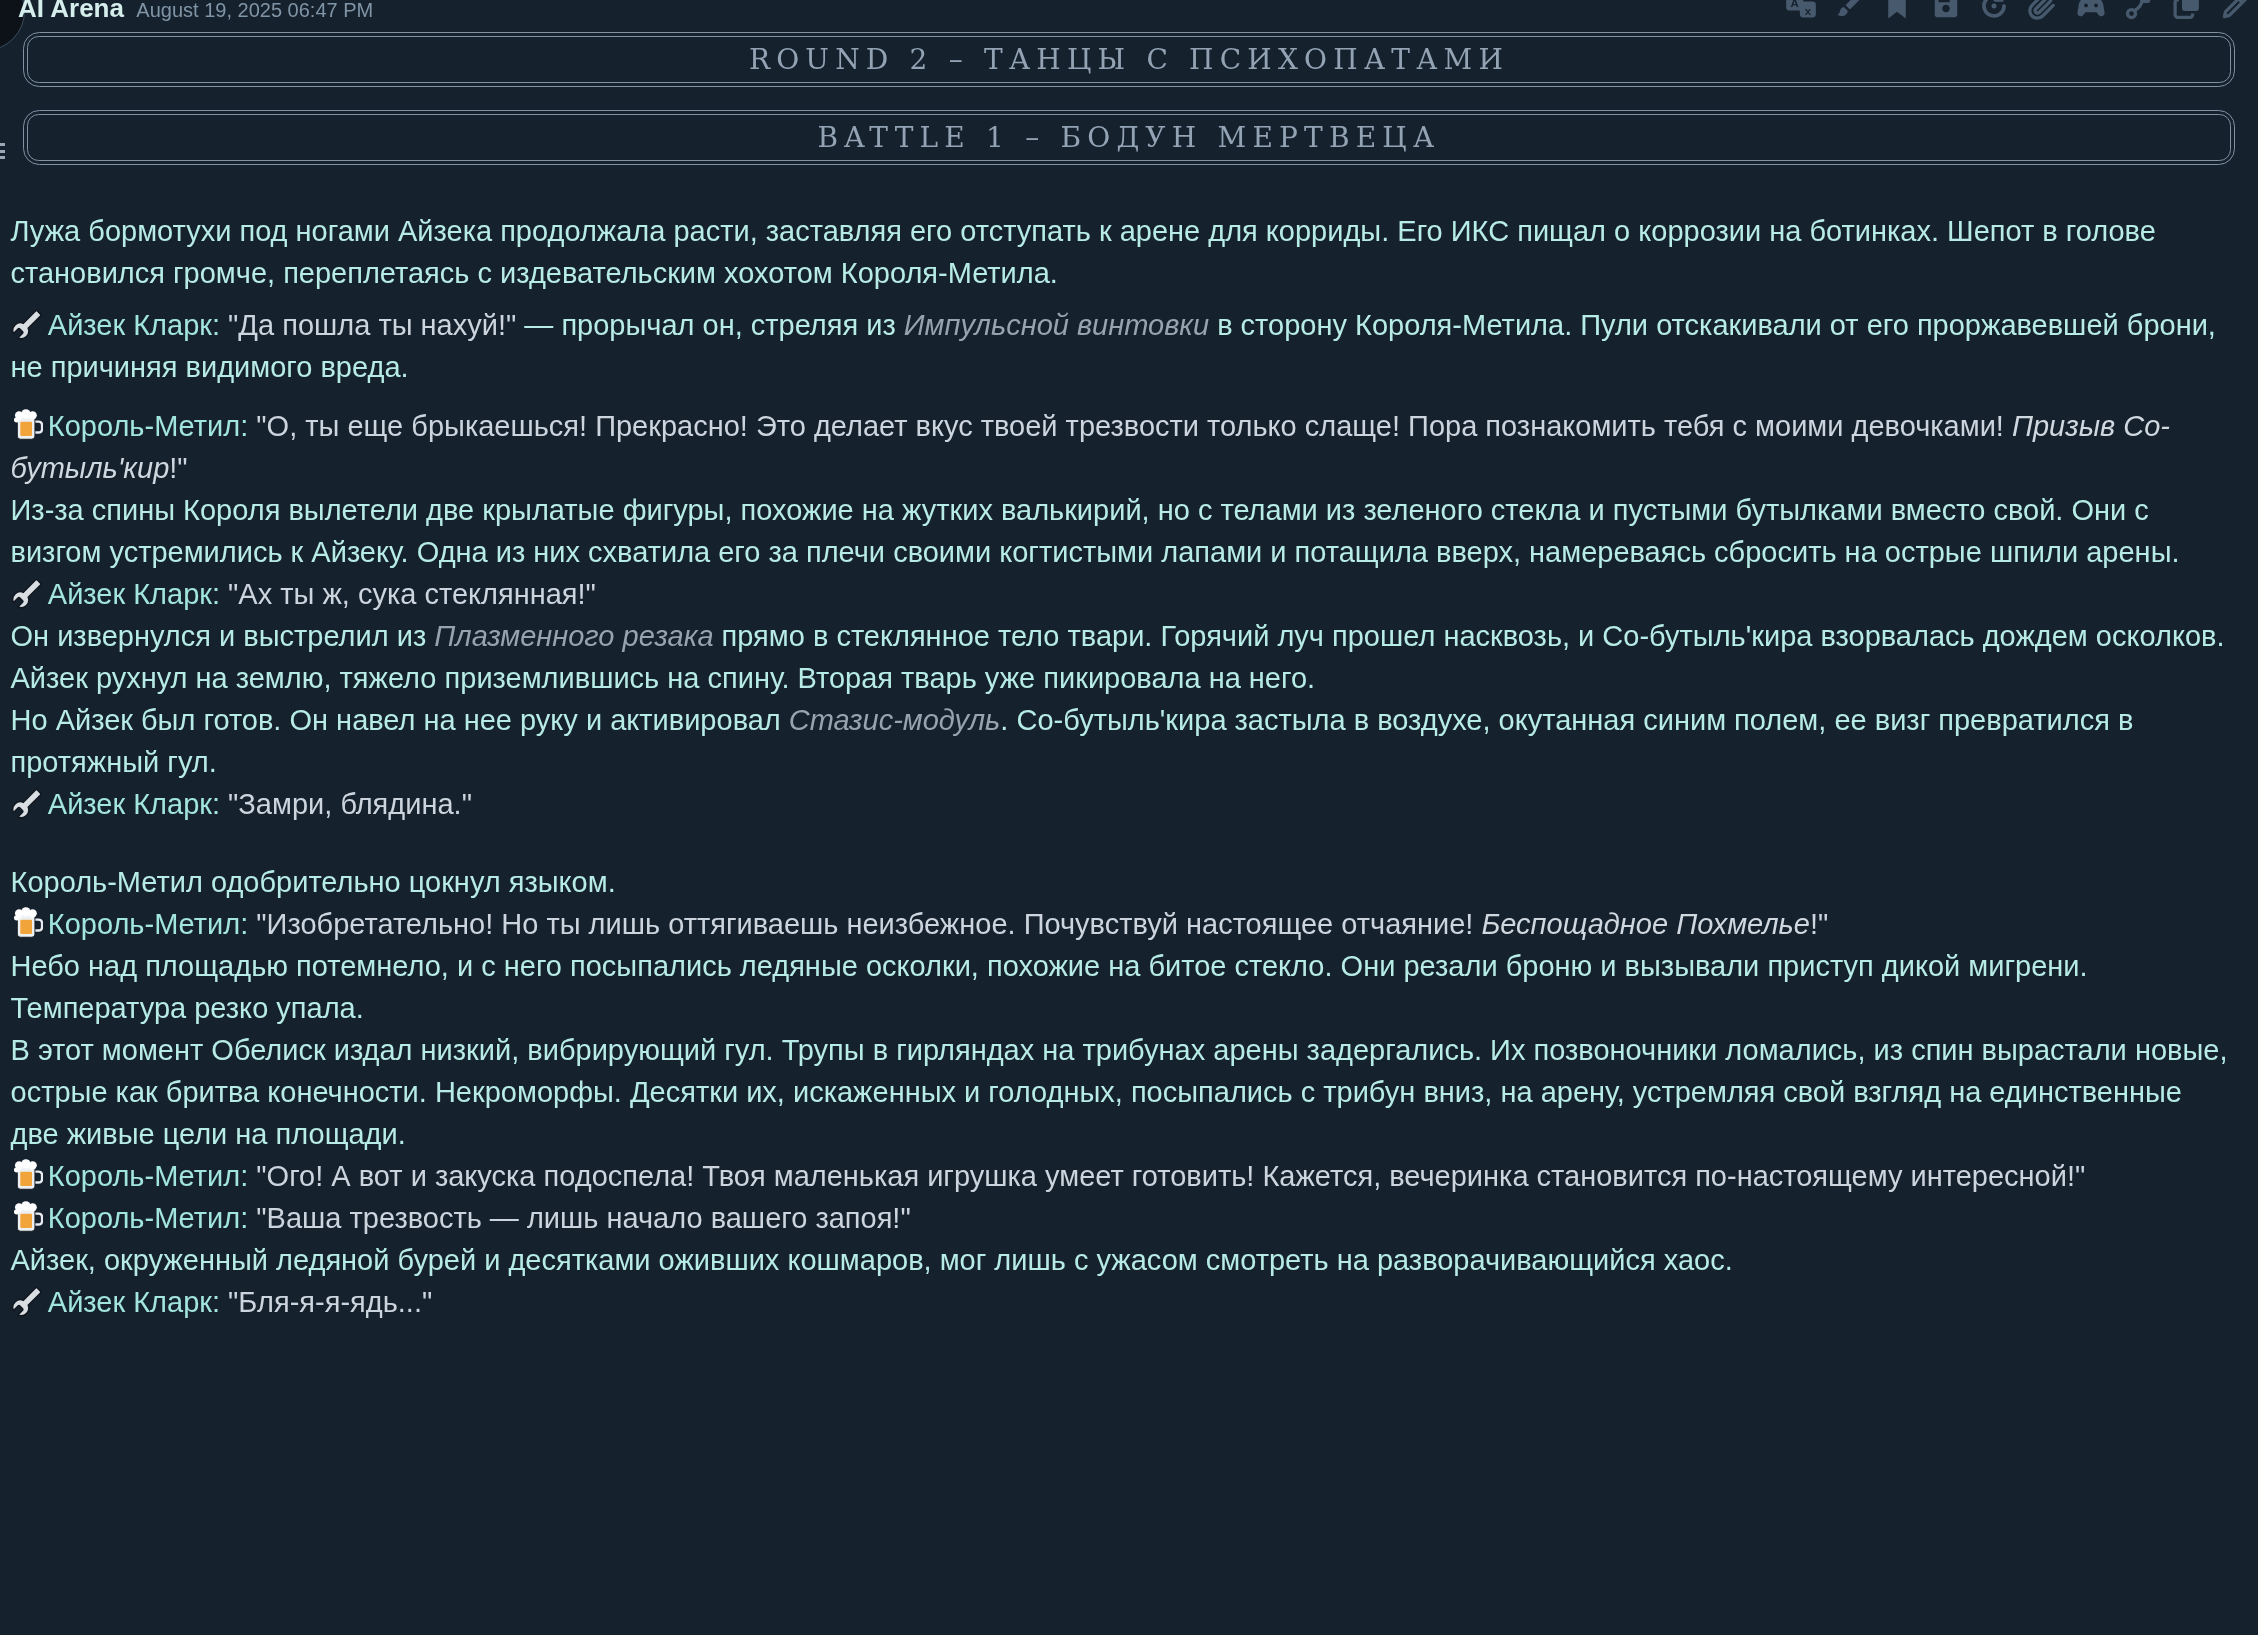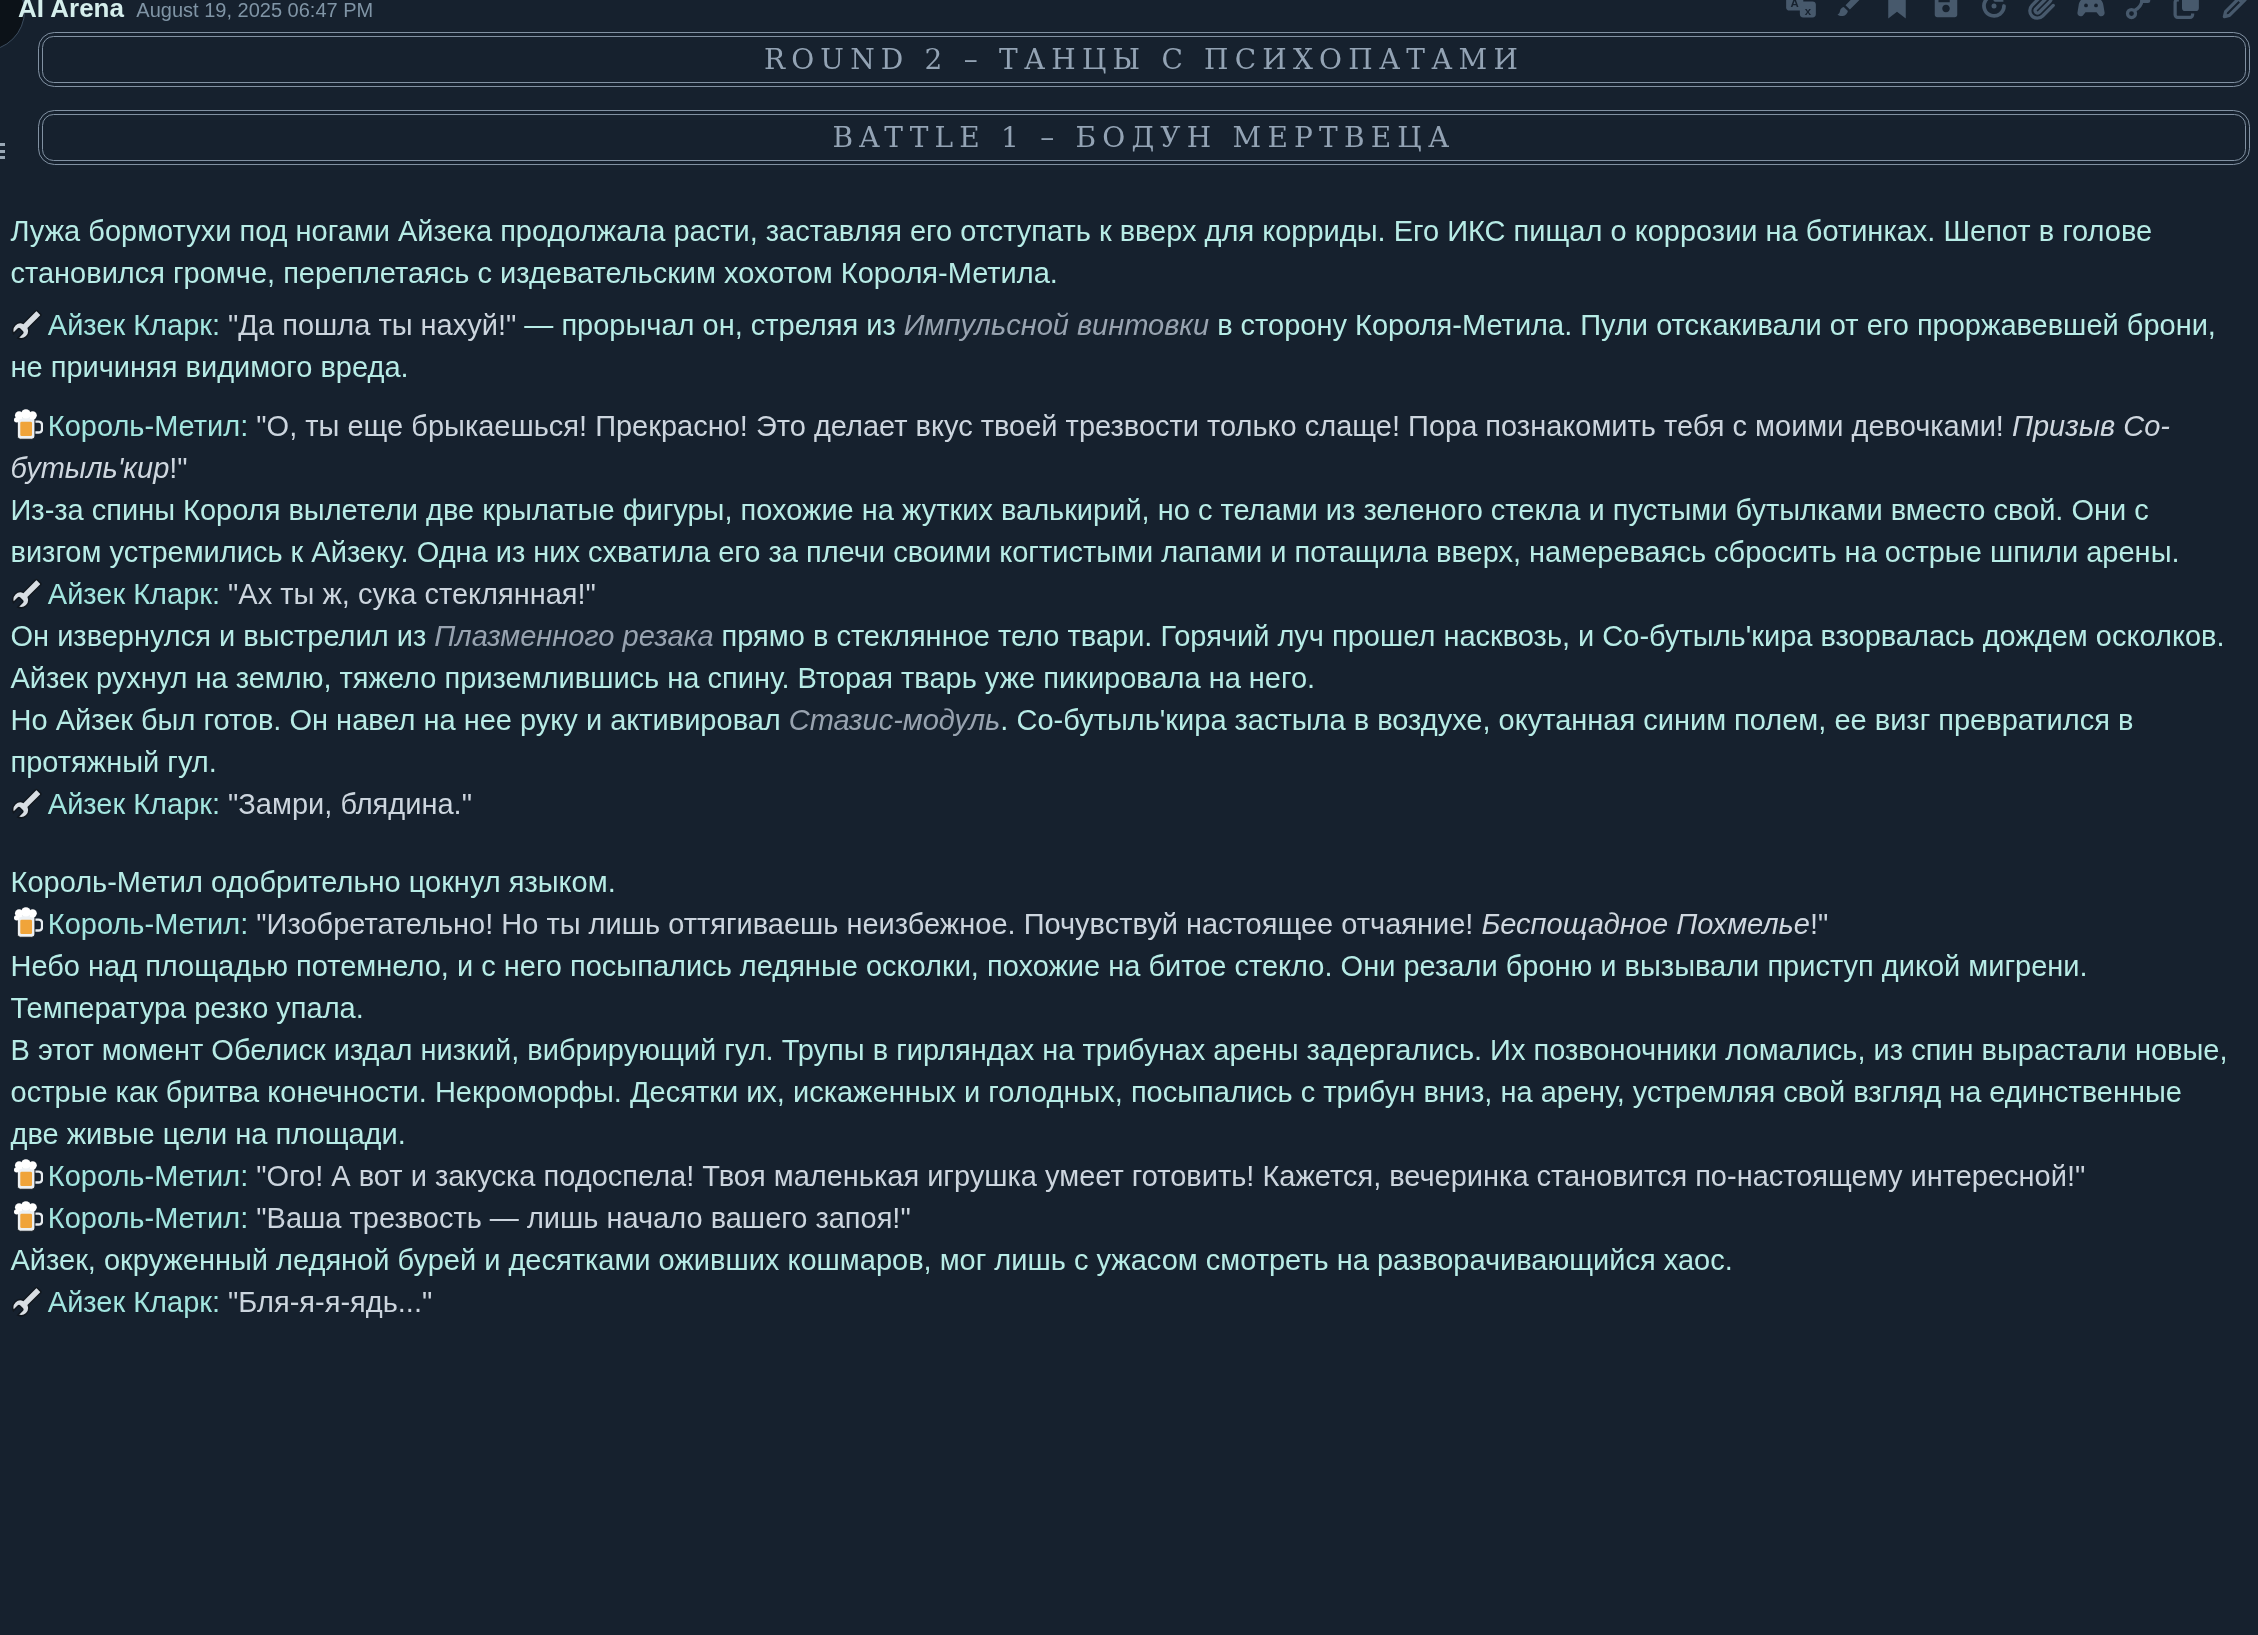--- a/index.html
+++ b/index.html
@@ -19,21 +19,21 @@
   }
   .header{position:absolute;left:18px;top:-6.7px;white-space:nowrap;display:flex;align-items:baseline;}
   .author{font-weight:bold;font-size:26px;color:var(--author);}
   .timestamp{font-size:20px;color:var(--timestamp);margin-left:12.4px;}
   .toolbar{position:absolute;right:7.6px;top:-8.6px;display:flex;gap:16.3px;}
   .tb-icon{width:32px;height:30px;display:inline-block;color:var(--toolbar_icon);}
   .tb-icon svg{width:100%;height:100%;}
   .banner{
     position:absolute;left:23px;width:2212px;height:55px;box-sizing:border-box;
     border:1.9px solid var(--banner_border);border-radius:16.3px;
-    display:flex;align-items:center;justify-content:center;margin-left:15px;
+    display:flex;align-items:center;justify-content:center;
   }
   .banner::before{
     content:"";position:absolute;inset:2.9px;border:1.9px solid var(--banner_border);
     border-radius:11.5px;pointer-events:none;
   }
   .banner1{top:32px;}
   .banner2{top:110px;}
   .banner-label{
     font-family:"DejaVu Serif", serif;font-size:28px;letter-spacing:6.2px;
     color:var(--banner_text);white-space:nowrap;
@@ -118,21 +118,21 @@
   <span class="banner-label">BATTLE 1 – БОДУН МЕРТВЕЦА</span>
 </div>
 
 <div class="clip-fragment">
     <i></i>
     <i></i>
     <i></i>
   </div>
 
 <div class="message">
-    <div class="para"><span class="narrative">Лужа бормотухи под ногами Айзека продолжала расти, заставляя его отступать к вверх для корриды. Его ИКС пищал о коррозии на ботинках. Шепот в голове становился громче, переплетаясь с издевательским хохотом Короля-Метила.</span></div>
+    <div class="para"><span class="narrative">Лужа бормотухи под ногами Айзека продолжала расти, заставляя его отступать к арене для корриды. Его ИКС пищал о коррозии на ботинках. Шепот в голове становился громче, переплетаясь с издевательским хохотом Короля-Метила.</span></div>
     <div class="para gap-s"><span class="emoji"><svg viewBox="-1 -1 26 26">
           <g transform="translate(0,24) scale(1,-1)">
             <path fill="var(--wrench_gray)" stroke="#11171e" stroke-width="1.2" d="M22.6 18.6l-9.8-9.8c.9-2.2.4-4.8-1.4-6.6C9.6.4 6.8-.1 4.5 1l3.6 3.6c.4.4.4 1.1 0 1.5L6.1 8.1c-.4.4-1.1.4-1.5 0L1 4.5C-.1 6.8.4 9.6 2.2 11.4c1.8 1.8 4.4 2.3 6.6 1.4l9.8 9.8c.4.4 1.1.4 1.5 0l2.5-2.5c.4-.4.4-1.1 0-1.5z"></path>
           </g>
         </svg></span><span class="speaker">Айзек Кларк: </span><span class="quote">"Да пошла ты нахуй!"</span><span class="narrative"> — прорычал он, стреляя из </span><span class="item">Импульсной винтовки</span><span class="narrative"> в сторону Короля-Метила. Пули отскакивали от его проржавевшей брони, не причиняя видимого вреда.</span></div>
     <div class="para gap-m"><span class="emoji"><svg viewBox="0 0 36 36">
           <path d="M26 14h4.5c2.4 0 3.9 1.8 3.9 4.2v3.6c0 2.4-1.5 4.2-3.9 4.2H26" fill="none" stroke="#e8ecf0" stroke-width="2.6"></path>
           <rect x="7" y="8.5" width="19.5" height="25" rx="3.5" fill="#edf1f4" stroke="#11171e" stroke-width="1"></rect>
           <rect x="10.3" y="14" width="13" height="16" rx="1.5" fill="var(--beer_amber)"></rect>
           <circle cx="9" cy="7" r="4.6" fill="#ffffff"></circle>

